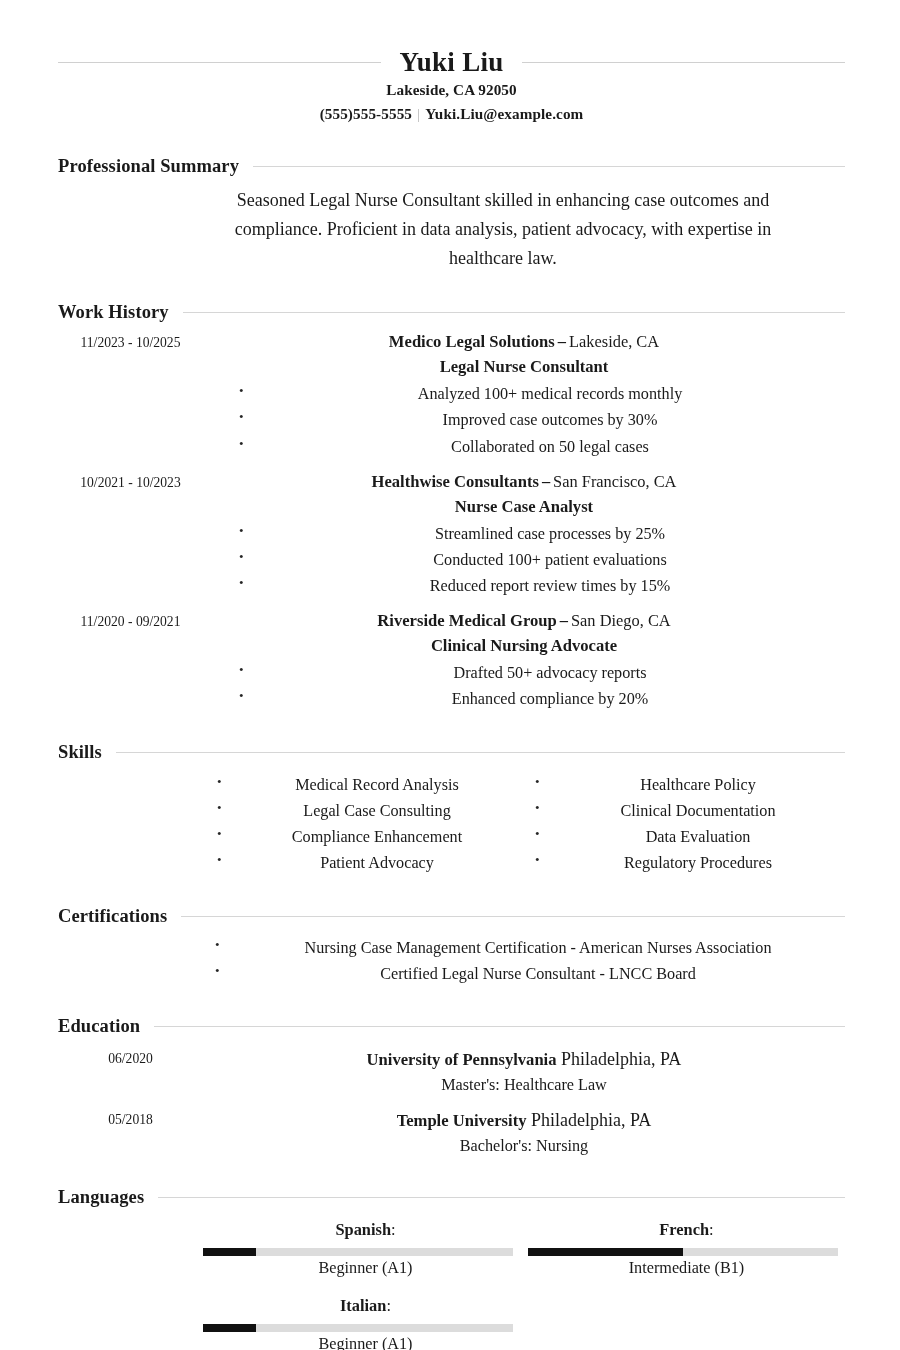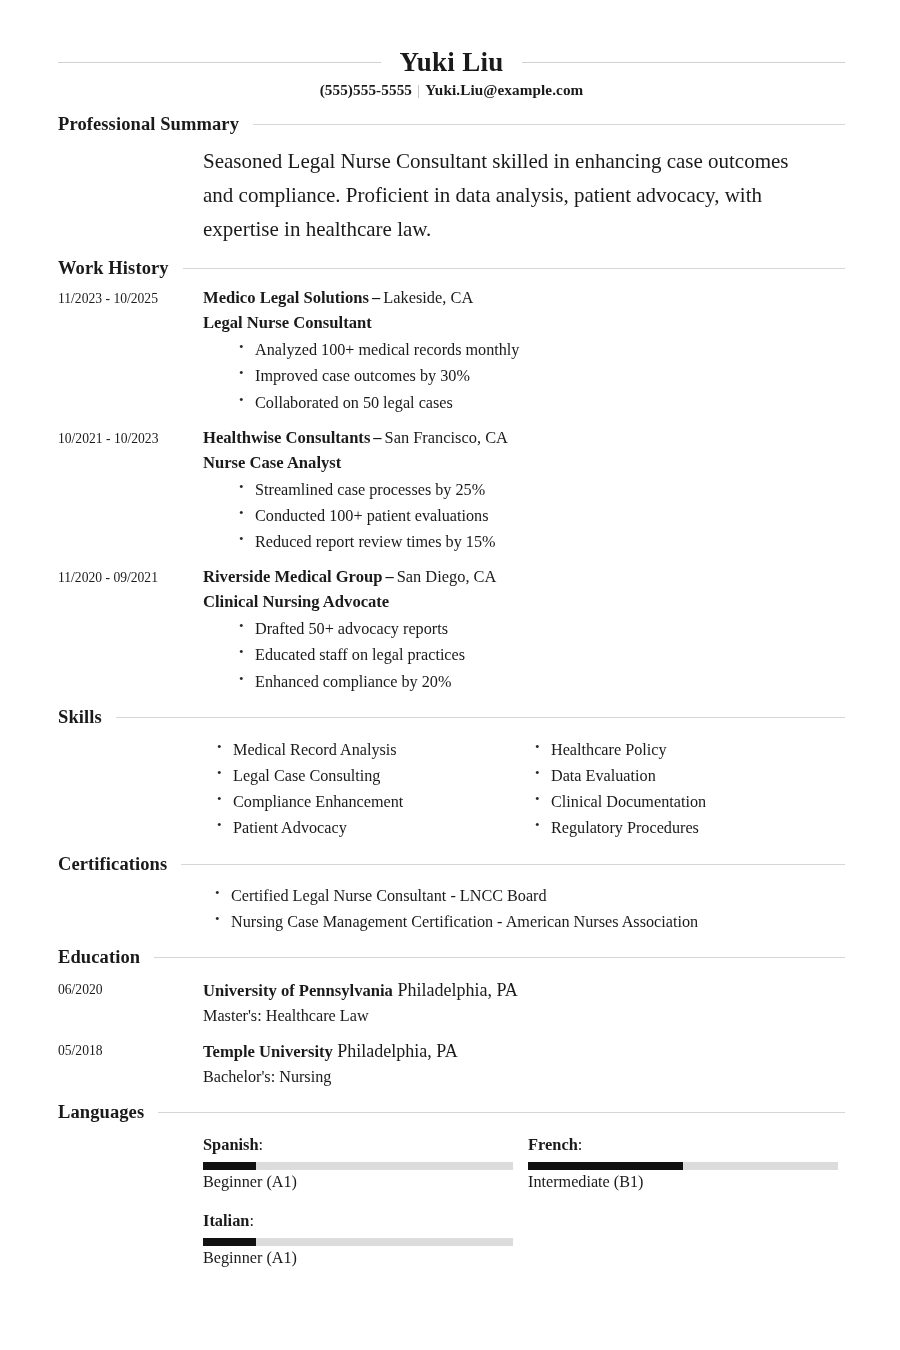--- a/index.html
+++ b/index.html
@@ -50,21 +50,22 @@
     letter-spacing: .1px;
   }
   .contact-sep {
     color: #b8b8b8;
     font-weight: normal;
     padding: 0 5px;
   }
 
   
   .section {
-    margin-top: 12px;
+    margin-top: 29px;
+    text-align: center;
   }
   .sec-head {
     display: flex;
     align-items: center;
     gap: 14px;
   }
   .sec-title {
     font-size: 18.5px;
     font-weight: bold;
     white-space: nowrap;
@@ -89,21 +90,21 @@
     white-space: nowrap;
   }
   .content {
     font-size: 16.4px;
     line-height: 1.56;
   }
 
   .summary-body {
     margin-top: 9px;
     margin-left: 145px;
-    font-size: 21px;
+    font-size: 18px;
     line-height: 1.62;
     max-width: 600px;
   }
 
   .org {
     font-weight: bold;
     font-size: 16.6px;
   }
   .dash {
     font-weight: bold;
@@ -200,20 +201,21 @@
 </head>
 <body>
 
 <div class="page">
 
   <div class="name-row">
     <div class="name-rule"></div>
     <div class="name">Yuki Liu</div>
     <div class="name-rule"></div>
   </div>
+  <div class="contact-line">Lakeside, CA 92050</div>
   <div class="contact-line">
     <span>(555)555-5555</span><span class="contact-sep">|</span><span>Yuki.Liu@example.com</span>
   </div>
 
   <div class="section">
     <div class="sec-head">
       <div class="sec-title">Professional Summary</div>
       <div class="sec-rule"></div>
     </div>
     <div class="summary-body">Seasoned Legal Nurse Consultant skilled in enhancing case outcomes and compliance. Proficient in data analysis, patient advocacy, with expertise in healthcare law.</div>
@@ -249,21 +251,20 @@
             </ul>
           </div>
         </div>
         <div class="row job">
           <div class="date">11/2020 - 09/2021</div>
           <div class="content">
             <div><span class="org">Riverside Medical Group</span><span class="dash">–</span><span class="loc">San Diego, CA</span></div>
             <div class="title-line">Clinical Nursing Advocate</div>
             <ul class="bullets">
               <li>Drafted 50+ advocacy reports</li>
-              <li>Educated staff on legal practices</li>
               <li>Enhanced compliance by 20%</li>
             </ul>
           </div>
         </div>
       </div>
   </div>
 
   <div class="section">
     <div class="sec-head">
       <div class="sec-title">Skills</div>
@@ -271,36 +272,36 @@
     </div>
     <div class="skills-wrap">
       <ul class="bullets" id="skills-col1">
           <li>Medical Record Analysis</li>
           <li>Legal Case Consulting</li>
           <li>Compliance Enhancement</li>
           <li>Patient Advocacy</li>
         </ul>
       <ul class="bullets" id="skills-col2">
           <li>Healthcare Policy</li>
+          <li>Clinical Documentation</li>
           <li>Data Evaluation</li>
-          <li>Clinical Documentation</li>
           <li>Regulatory Procedures</li>
         </ul>
     </div>
   </div>
 
   <div class="section">
     <div class="sec-head">
       <div class="sec-title">Certifications</div>
       <div class="sec-rule"></div>
     </div>
     <div class="cert-wrap">
       <ul class="bullets" id="cert-list">
+          <li>Nursing Case Management Certification - American Nurses Association</li>
           <li>Certified Legal Nurse Consultant - LNCC Board</li>
-          <li>Nursing Case Management Certification - American Nurses Association</li>
         </ul>
     </div>
   </div>
 
   <div class="section">
     <div class="sec-head">
       <div class="sec-title">Education</div>
       <div class="sec-rule"></div>
     </div>
     <div id="edu-list">

